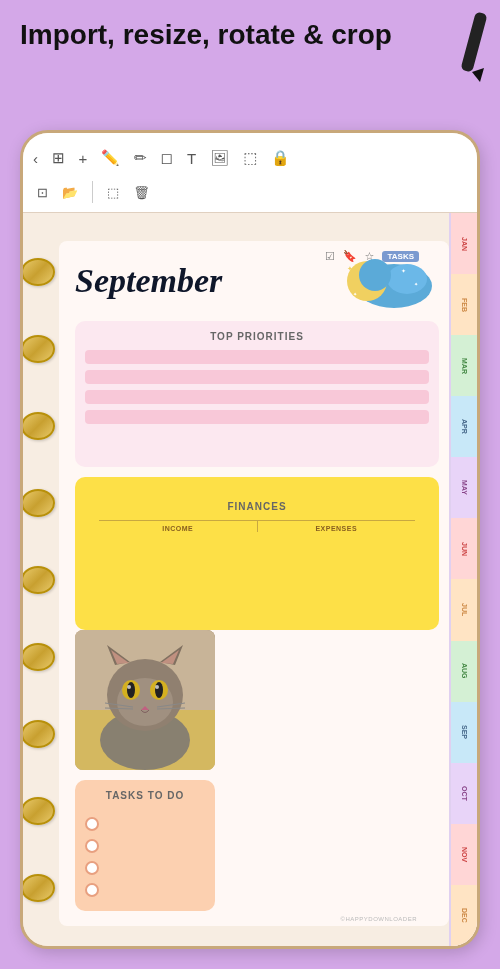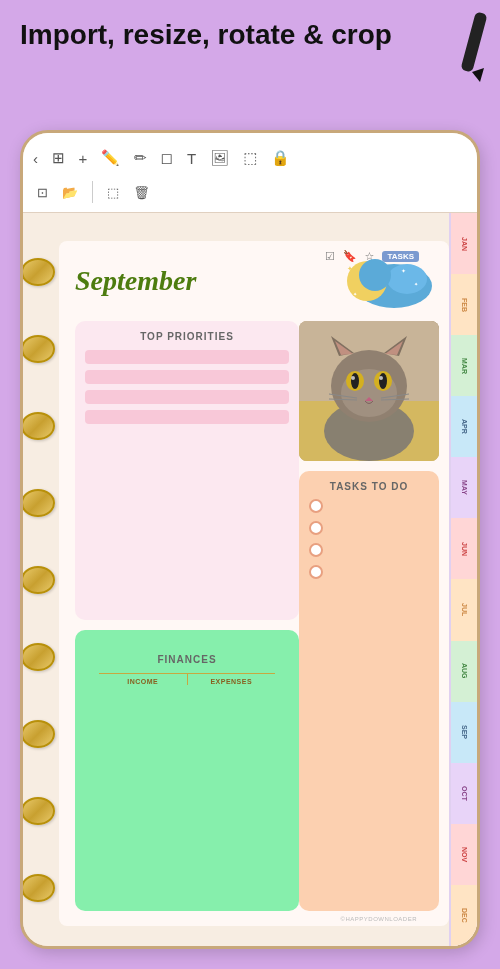--- a/index.html
+++ b/index.html
@@ -191,35 +191,36 @@
 
     
     .september-header {
       display: flex;
       align-items: center;
       justify-content: space-between;
       margin-bottom: 10px;
     }
     .september-title {
       font-family: Georgia, 'Times New Roman', serif;
-      font-size: 28px;
-      color: #4d7c0f;
+      font-size: 34px;
+      color: #0f172a;
       font-style: italic;
       font-weight: bold;
     }
     .moon-cloud {
       width: 100px;
       height: 60px;
       position: relative;
     }
 
     
     .two-col {
       display: flex;
       height: calc(100% - 75px);
+      flex-direction: column;
     }
     .left-col {
       flex: 1;
       display: flex;
       flex-direction: column;
       gap: 10px;
     }
     .right-col {
       width: 140px;
       display: flex;
@@ -244,21 +245,21 @@
     }
     .priority-line {
       background: #f8c8d8;
       height: 14px;
       border-radius: 4px;
       margin-bottom: 6px;
     }
 
     
     .finances-box {
-      background: #86efac;
+      background: #fde047;
       border-radius: 10px;
       padding: 24px;
       flex: 1;
     }
     .finances-table {
       display: flex;
       gap: 0;
       margin-top: 6px;
       border-top: 1px solid #c8a840;
     }
@@ -290,21 +291,21 @@
       border-radius: 10px;
       padding: 10px 10px 6px 10px;
       flex: 1;
     }
     .tasks-title {
       font-size: 10px;
       font-weight: bold;
       color: #666;
       letter-spacing: 1px;
       text-align: center;
-      margin-bottom: 7px;
+      margin-bottom: 16px;
     }
     .task-item {
       display: flex;
       align-items: center;
       gap: 6px;
       margin-bottom: 8px;
     }
     .task-circle {
       width: 14px;
       height: 14px;

